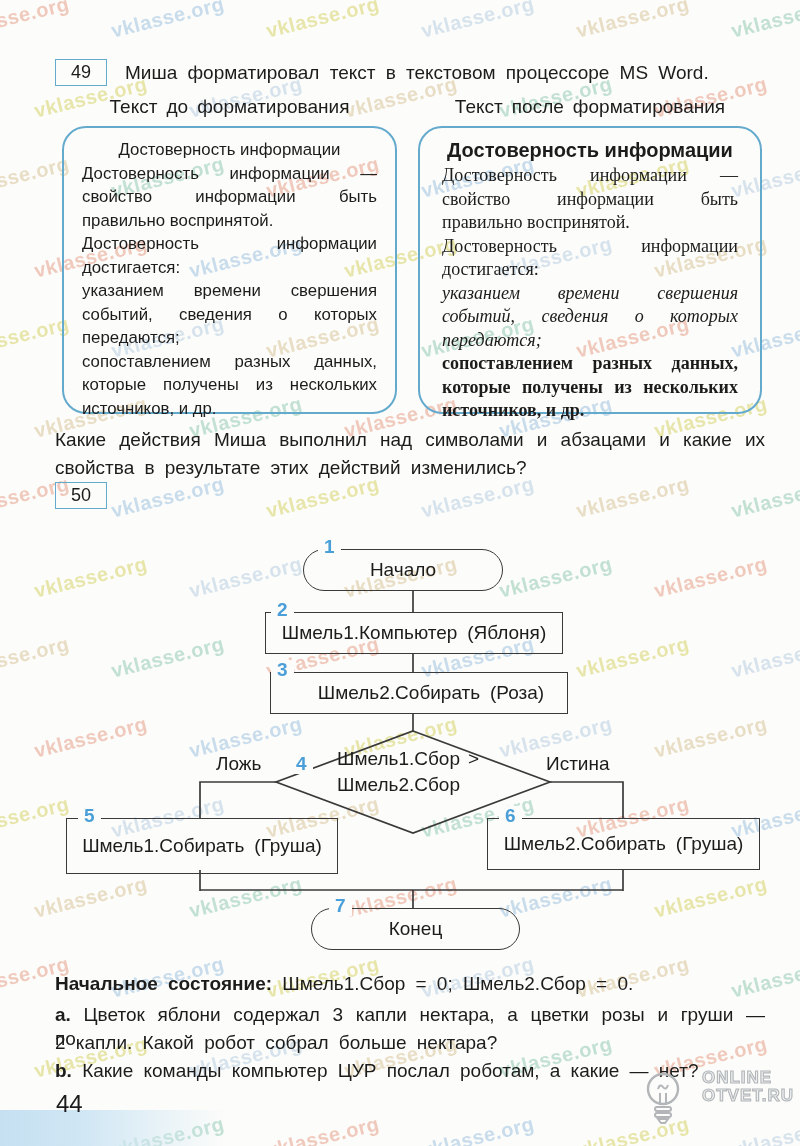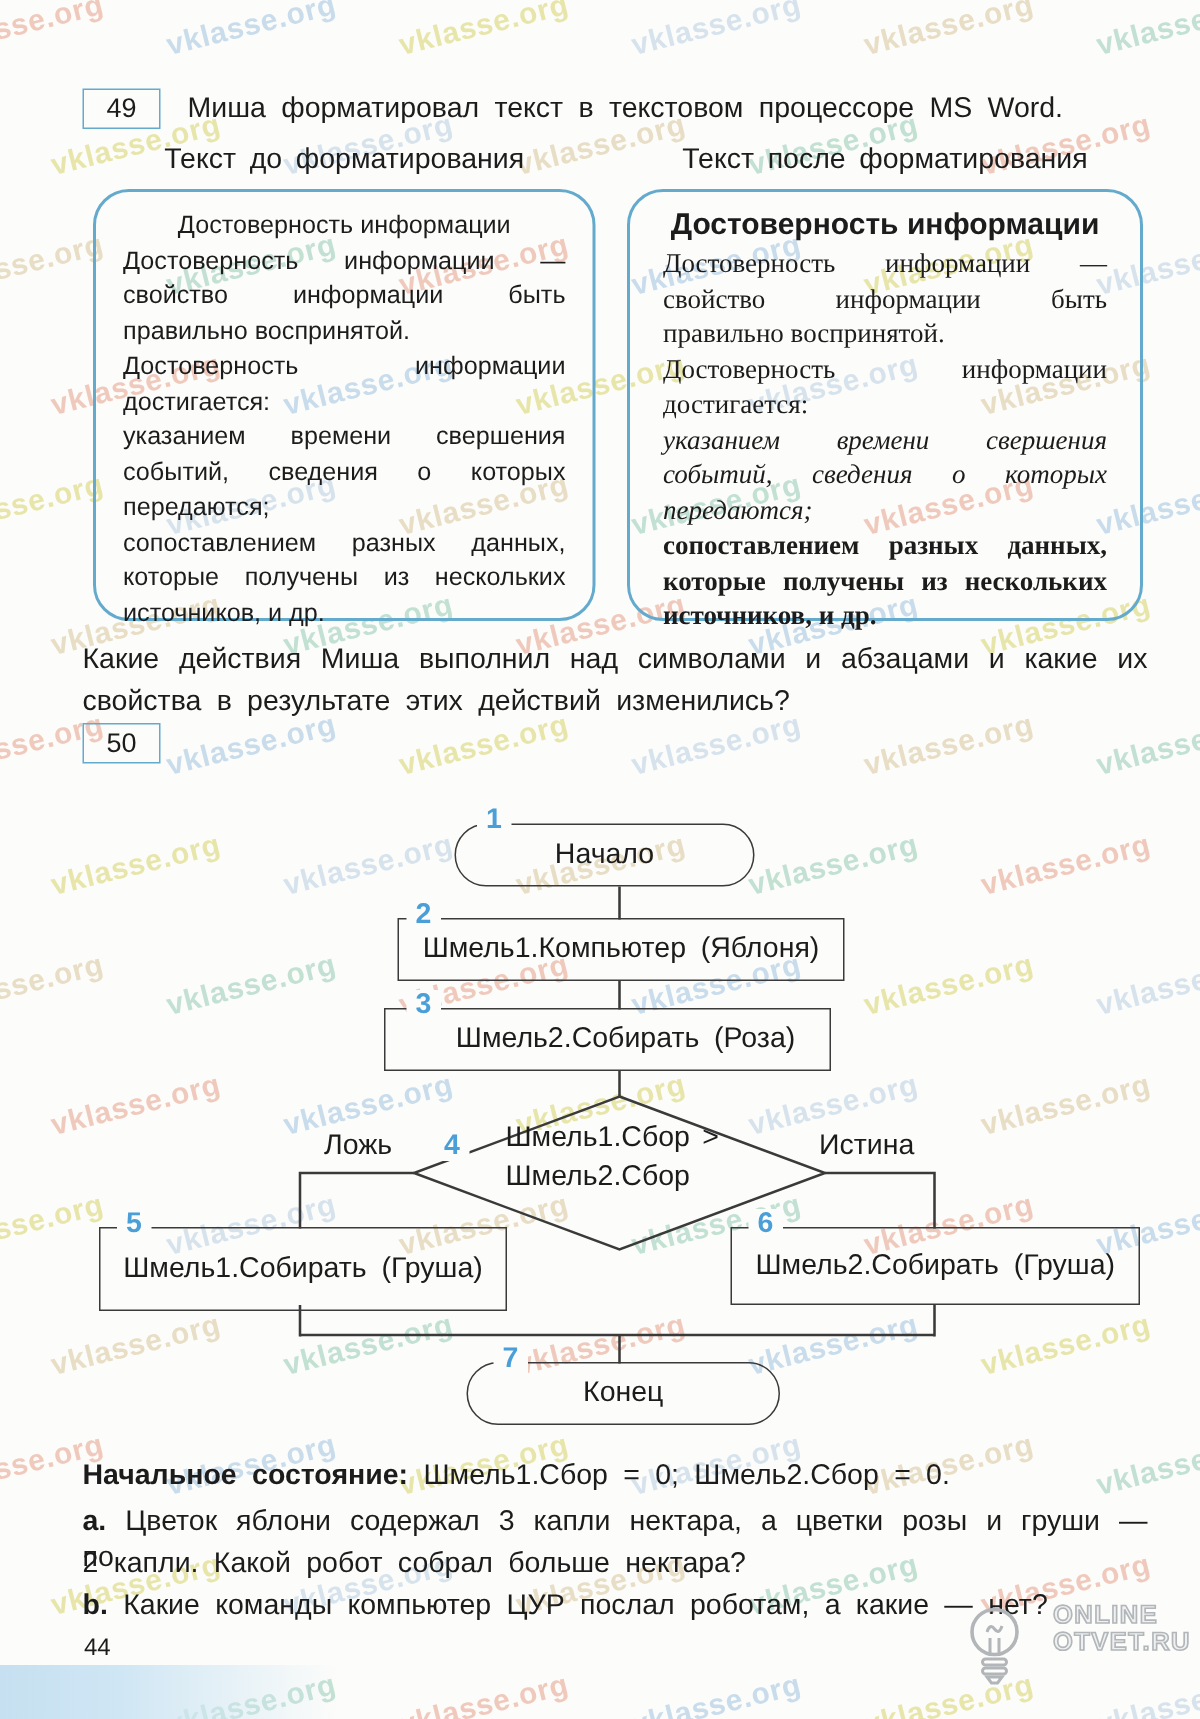--- a/index.html
+++ b/index.html
@@ -35,21 +35,21 @@
   .fc svg{position:absolute;left:0;top:0;}
   .fc-node{position:absolute;border:1.7px solid var(--ln,#3a3a3a);box-sizing:border-box;
            display:flex;align-items:center;justify-content:center;font-size:19px;
            word-spacing:.24em;background:transparent;}
   .fc-round{border-radius:22px;}
   .fc-num{position:absolute;font-size:19px;font-weight:bold;color:var(--num,#4b9fd8);
           background:#fcfcfa;padding:0 6px;line-height:20px;}
   .fc-lbl{position:absolute;font-size:19px;}
   .fc-cond{position:absolute;left:337px;top:206px;font-size:19px;line-height:26px;word-spacing:.15em;}
   
-  .page-num{position:absolute;left:56px;top:1090px;font-size:16px;}
+  .page-num{position:absolute;left:56px;top:1090px;font-size:24px;}
   .strip{position:absolute;left:0;bottom:0;width:225px;height:36px;
          background:linear-gradient(to right,#c6e0f1 0%,#cfe6f4 35%,rgba(252,252,250,0) 100%);}
   .logo{position:absolute;right:6px;bottom:17px;display:flex;align-items:flex-start;gap:18px;}
   .logo-txt{font-weight:800;font-size:17px;line-height:18px;letter-spacing:1px;
             color:#eef0f1;-webkit-text-stroke:1.1px #b2b6b9;}
 </style>
 </head>
 <body>
 
 <div class="page">
@@ -180,21 +180,21 @@
           <polyline points="550,242 623,242 623,279"></polyline>
           <line x1="200" y1="330" x2="200" y2="351"></line>
           <line x1="623" y1="330" x2="623" y2="351"></line>
           <line x1="200" y1="350" x2="623" y2="350"></line>
           <line x1="413" y1="350" x2="413" y2="369"></line>
         </g>
       </svg>
 
       <div class="fc-node fc-round" style="left:303px;top:9px;width:200px;height:42px;">Начало</div>
       <div class="fc-node" style="left:265px;top:72px;width:298px;height:42px;">Шмель1.Компьютер (Яблоня)</div>
-      <div class="fc-node" style="left:256px;top:132px;width:298px;height:42px;padding-left:24px;">Шмель2.Собирать (Роза)</div>
+      <div class="fc-node" style="left:270px;top:132px;width:298px;height:42px;padding-left:24px;">Шмель2.Собирать (Роза)</div>
 
       <div class="fc-cond">
         <div>Шмель1.Сбор &gt;</div>
         <div>Шмель2.Сбор</div>
       </div>
 
       <div class="fc-lbl" style="left:216px;top:213px;">Ложь</div>
       <div class="fc-lbl" style="left:546px;top:213px;">Истина</div>
 
       <div class="fc-node" style="left:66px;top:278px;width:272px;height:56px;">Шмель1.Собирать (Груша)</div>

